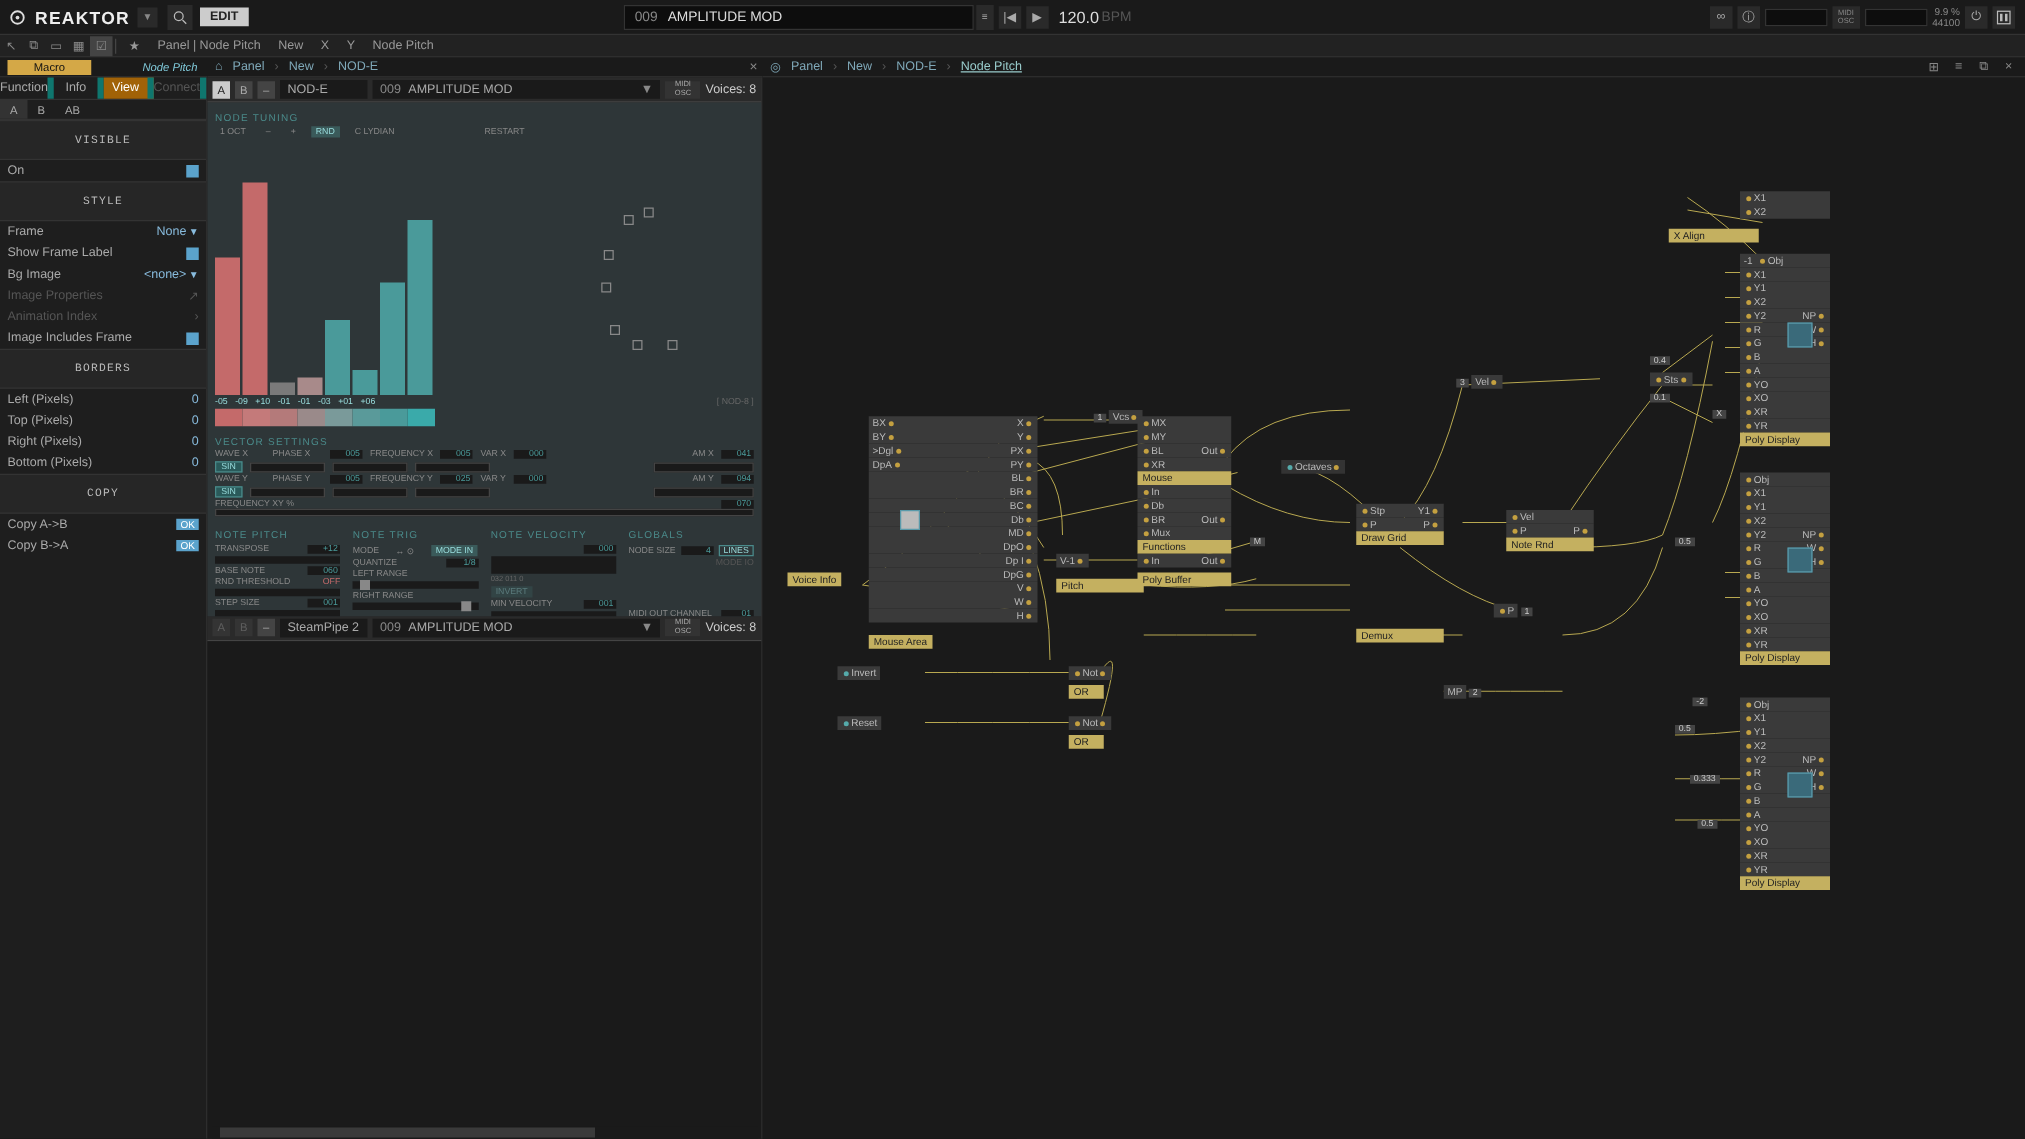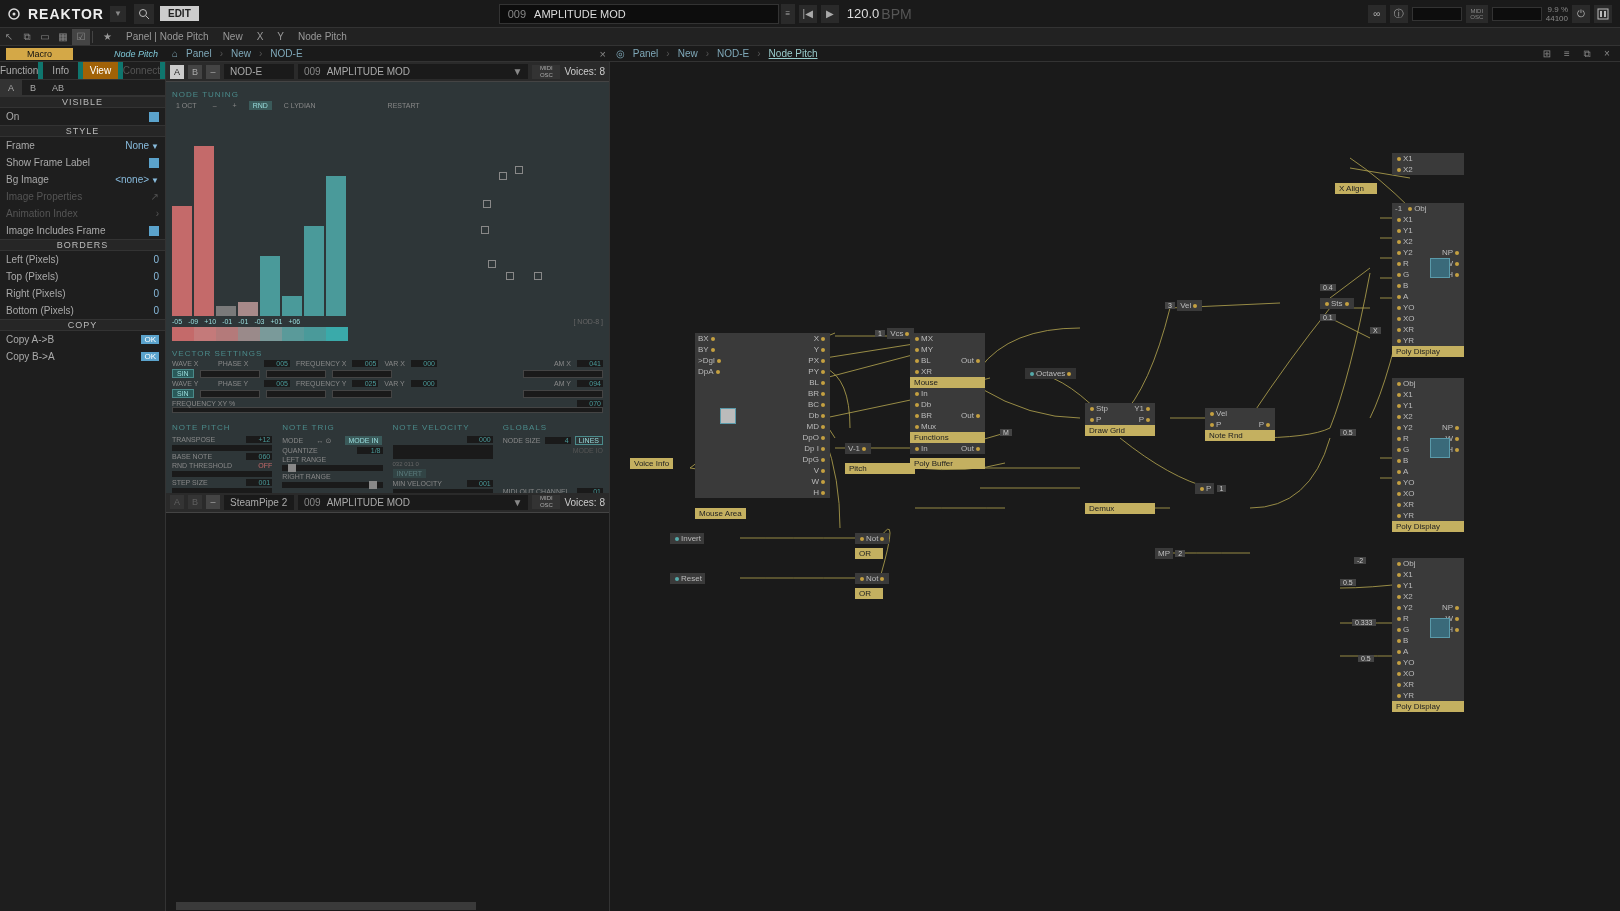--- a/index.html
+++ b/index.html
@@ -10,21 +10,21 @@
 .logo { width:16px; height:16px; margin:0 6px; display:inline-flex; align-items:center; justify-content:center; }
 .brand { color:#eee; font-weight:bold; font-size:14px; letter-spacing:1px; margin-right:6px; }
 .top-dd { width:16px; height:16px; background:#2a2a2a; margin-right:8px; display:flex; align-items:center; justify-content:center; color:#888; font-size:8px; cursor:pointer; }
 .search-btn { width:20px; height:20px; background:#2a2a2a; display:flex; align-items:center; justify-content:center; margin-right:6px; cursor:pointer; }
 .edit-btn { background:#ccc; color:#222; padding:2px 8px; font-size:10px; font-weight:bold; cursor:pointer; }
 .preset-display { margin-left:300px; width:280px; height:20px; background:#0d0d0d; border:1px solid #333; display:flex; align-items:center; padding:0 8px; color:#ddd; font-size:11px; }
 .preset-display .num { color:#888; margin-right:8px; }
 .preset-nav { width:14px; height:20px; background:#2a2a2a; margin-left:2px; display:flex; align-items:center; justify-content:center; cursor:pointer; font-size:8px; }
 .transport { width:18px; height:18px; background:#2a2a2a; margin-left:4px; display:flex; align-items:center; justify-content:center; cursor:pointer; }
 .bpm-display { margin-left:8px; color:#ddd; font-size:13px; }
-.bpm-label { color:#555; font-size:14px; margin-left:2px; }
+.bpm-label { color:#555; font-size:11px; margin-left:2px; }
 .top-right { margin-left:auto; display:flex; align-items:center; gap:4px; margin-right:8px; }
 .meter { width:50px; height:14px; background:#0d0d0d; border:1px solid #333; }
 .midi-box { width:22px; height:18px; background:#2a2a2a; font-size:6px; display:flex; flex-direction:column; align-items:center; justify-content:center; color:#888; }
 .cpu { font-size:8px; color:#888; text-align:right; line-height:9px; }
 .top-icon { width:18px; height:18px; background:#2a2a2a; display:flex; align-items:center; justify-content:center; cursor:pointer; }
 
 
 .toolbar2 { height:18px; background:#222; display:flex; align-items:center; border-bottom:1px solid #333; }
 .tb-icon { width:18px; height:16px; display:flex; align-items:center; justify-content:center; cursor:pointer; color:#888; font-size:10px; }
 .tb-sep { width:1px; height:12px; background:#444; margin:0 2px; }
@@ -47,21 +47,21 @@
 .right-structure { flex:1; background:#1a1a1a; position:relative; overflow:hidden; }
 
 
 .prop-tabs { display:flex; height:18px; border-bottom:1px solid #333; }
 .prop-tab { flex:1; text-align:center; line-height:18px; font-size:10px; color:#aaa; cursor:pointer; border-right:5px solid #0f766e; }
 .prop-tab.active { background:#a16207; color:#fff; }
 .prop-tab.disabled { color:#555; }
 .prop-subtabs { display:flex; height:16px; border-bottom:1px solid #333; }
 .prop-subtab { padding:0 8px; line-height:16px; font-size:9px; cursor:pointer; }
 .prop-subtab.active { background:#333; }
-.section-h { text-align:center; font-size:9px; color:#bbb; padding:0 0; background:#262626; border-top:1px solid #333; border-bottom:1px solid #333; letter-spacing:1px; }
+.section-h { text-align:center; font-size:9px; color:#bbb; padding:10px 0; background:#262626; border-top:1px solid #333; border-bottom:1px solid #333; letter-spacing:1px;font-family:Liberation Mono, monospace; }
 .prop-row { display:flex; justify-content:space-between; align-items:center; padding:2px 6px; font-size:10px; height:17px; }
 .prop-row .val { color:#8bd; }
 .prop-row .dd { color:#8bd; font-size:8px; margin-left:2px; }
 .checkbox { width:10px; height:10px; background:#5ba3cc; }
 .prop-row.dim { color:#555; }
 .ok-btn { background:#5ba3cc; color:#fff; font-size:8px; padding:0 3px; }
 
 
 .instr-header { height:20px; background:#2a2a2a; display:flex; align-items:center; gap:4px; padding:0 4px; border-bottom:1px solid #444; font-size:10px; }
 .ab-btn { width:14px; height:14px; background:#444; text-align:center; line-height:14px; font-size:9px; cursor:pointer; }
@@ -809,21 +809,21 @@
       <div class="node" style="top:405px;left:585px"><span class="port-row" style="display:inline-flex">
             <span class="port-dot"></span>
             <span>P</span>
           </span> <span class="small-num">1</span></div>
 
       <div class="node" style="top:470px;left:545px"><span class="port-row" style="display:inline-flex">
             <span>MP</span>
           </span> <span class="small-num">2</span></div>
 
       <div class="node" style="top:105px;left:725px">
-          <div class="node-header" style="width:42px">X Align</div>
+          <div class="node-header" style="width:72px">X Align</div>
         </div>
 
       <div class="node" style="top:205px;left:710px"><span class="small-num">0.4</span></div>
       <div class="node" style="top:220px;left:710px">
           <div class="port-row">
             <span class="port-dot"></span>
             <span>Sts</span>
             <span class="port-dot"></span>
           </div>
         </div>

